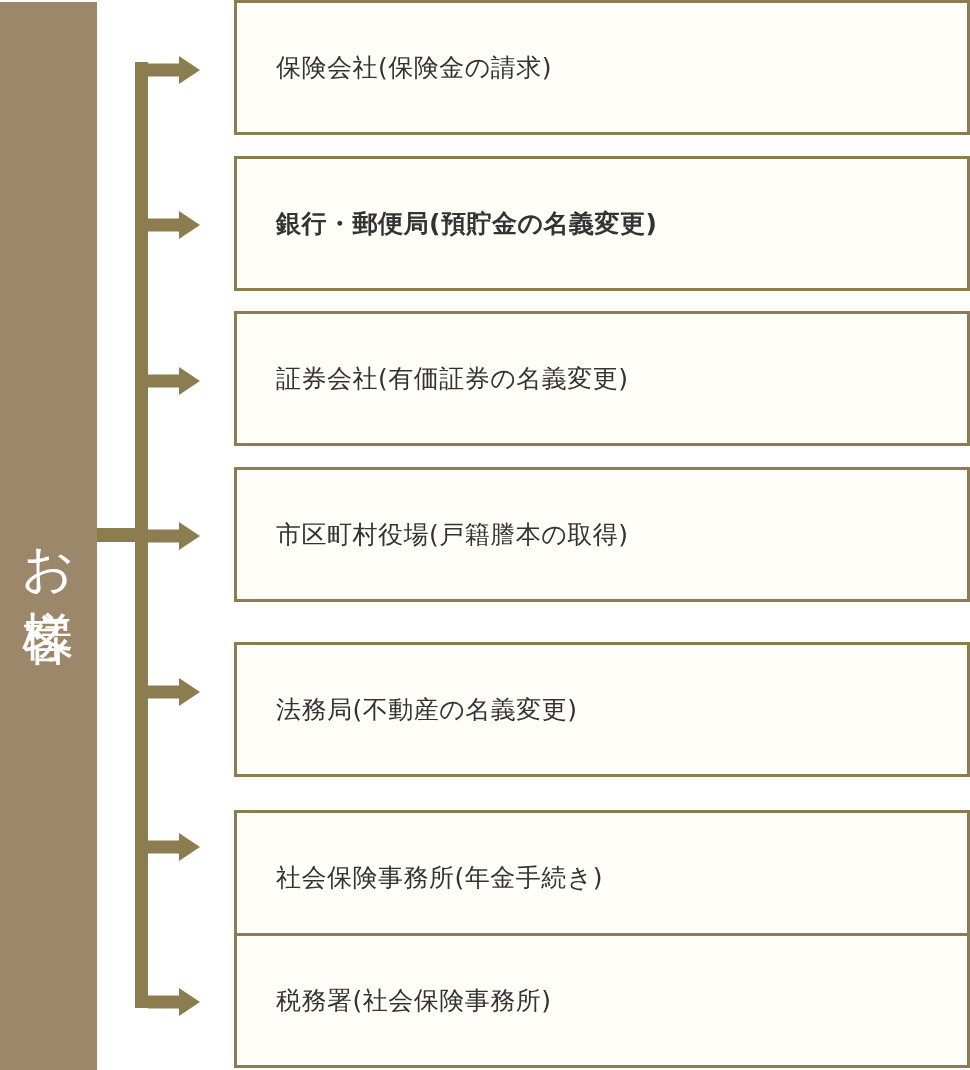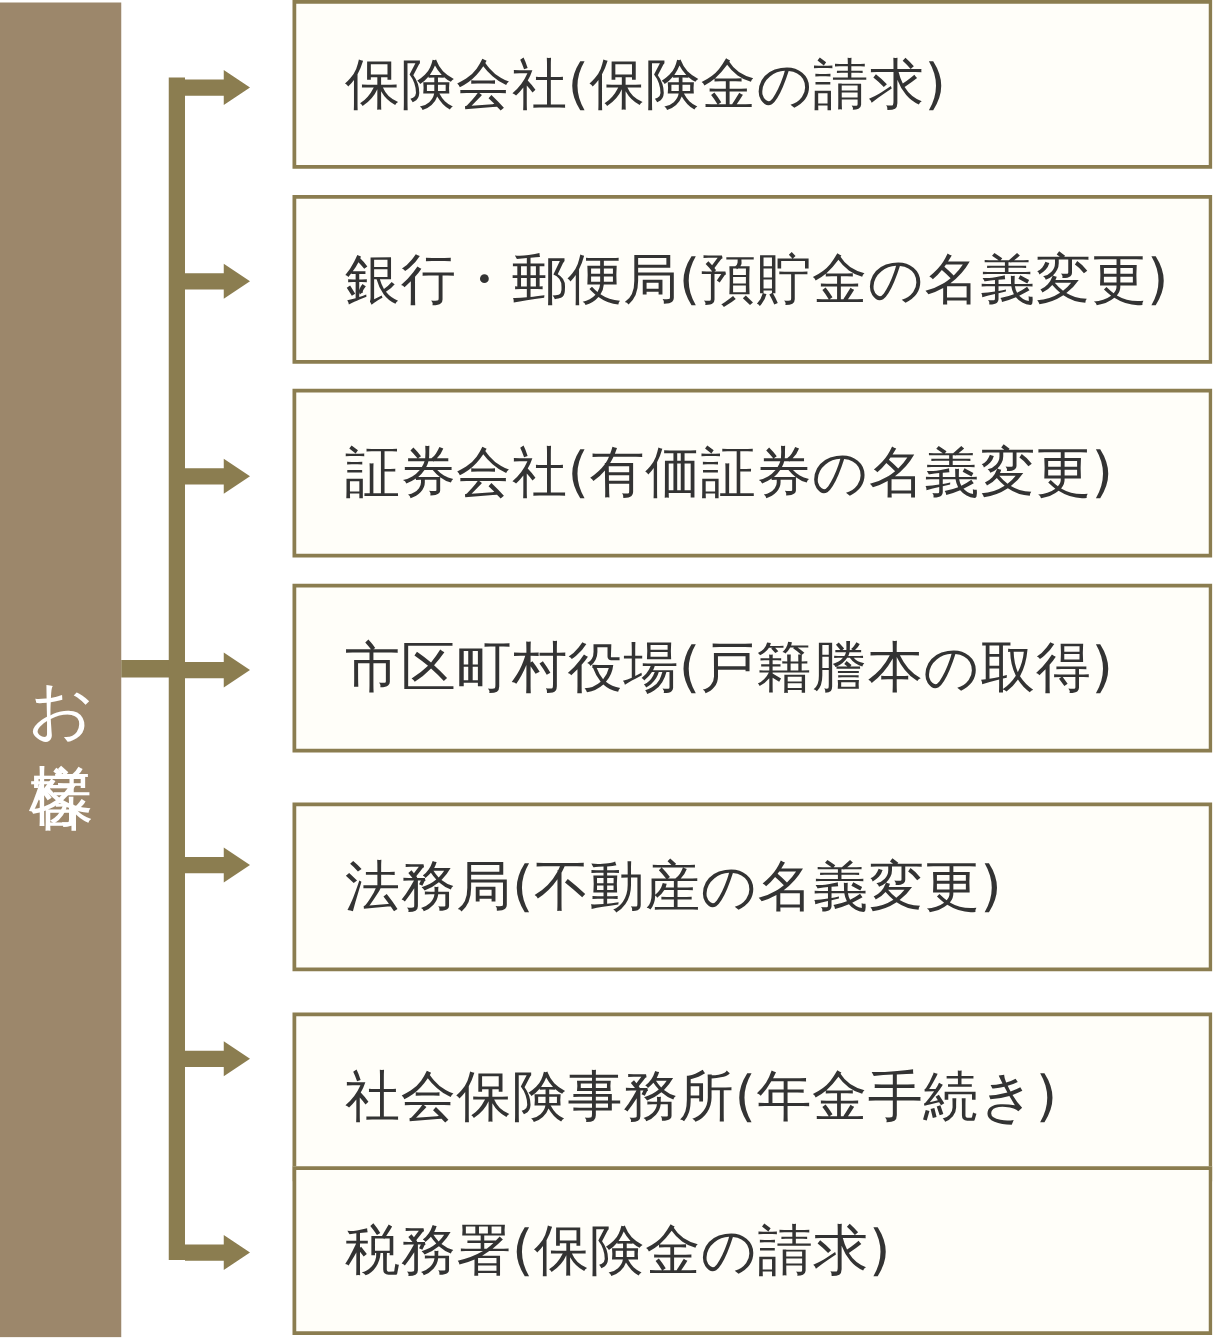--- a/index.html
+++ b/index.html
@@ -68,21 +68,21 @@
       left: 234px;
       width: 730px;
       height: 129px;
       border: 3px solid #8b7d50;
       background: #fffef9;
       display: flex;
       align-items: center;
     }
     .box-label {
       margin-left: 39px;
-      font-size: 44px;
+      font-size: 25px;
       color: #333333;
       white-space: nowrap;
       letter-spacing: 0.5px;
     }
   </style>
 </head>
 <body>
 
 <div class="canvas">
 
@@ -124,32 +124,32 @@
   </div>
   <div class="arrow" style="top:987px;">
     <svg width="52" height="30" viewBox="0 0 52 30">
         <path d="M0 8.5 H31 V1 L52 15 L31 29 V21.5 H0 Z" fill="#8b7d50"></path>
       </svg>
   </div>
 
   <div class="box" style="top:0px;">
     <span class="box-label">保険会社(保険金の請求)</span>
   </div>
-  <div class="box" style="top:156px;">
+  <div class="box" style="top:156px;font-weight:bold;">
     <span class="box-label">銀行・郵便局(預貯金の名義変更)</span>
   </div>
   <div class="box" style="top:467px;">
     <span class="box-label">市区町村役場(戸籍謄本の取得)</span>
   </div>
   <div class="box" style="top:311px;">
     <span class="box-label">証券会社(有価証券の名義変更)</span>
   </div>
   <div class="box" style="top:642px;">
     <span class="box-label">法務局(不動産の名義変更)</span>
   </div>
   <div class="box" style="top:778px;margin-top:32px;">
     <span class="box-label">社会保険事務所(年金手続き)</span>
   </div>
   <div class="box" style="top:933px;">
-    <span class="box-label">税務署(保険金の請求)</span>
+    <span class="box-label">税務署(社会保険事務所)</span>
   </div>
 
 </div>
 
 </body></html>

